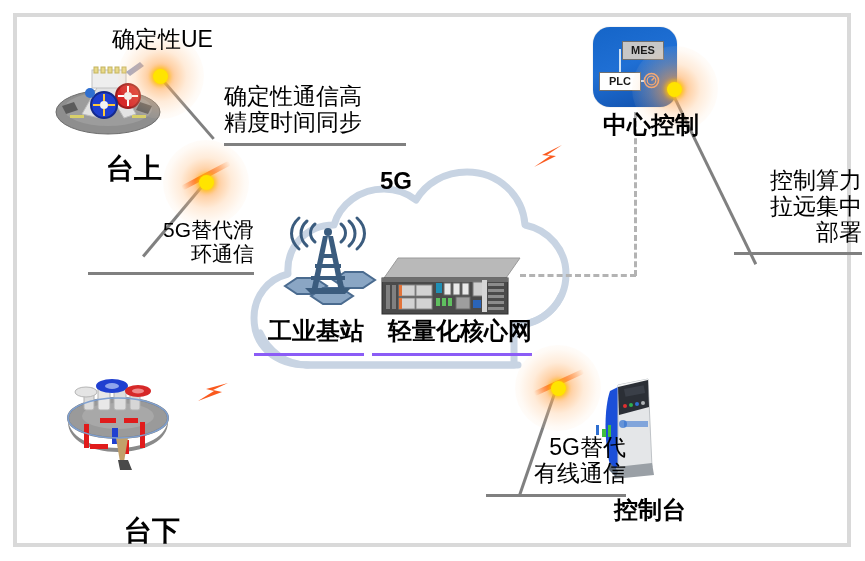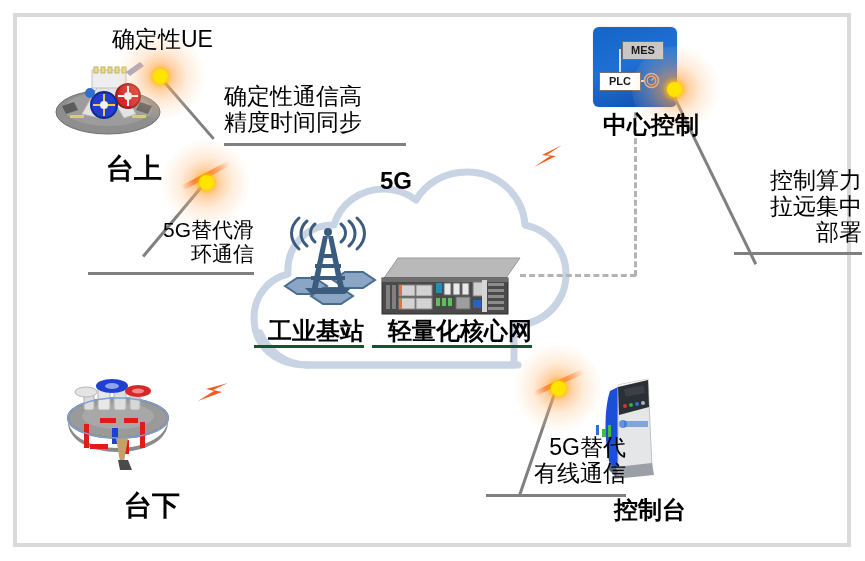--- a/index.html
+++ b/index.html
@@ -40,22 +40,22 @@
     white-space: pre-line;
     letter-spacing: 0px;
   }
   .lbl-plain { font-size: 21px; font-weight: 400; margin-left: 48px; }
   .lbl-bold  { font-size: 24px; font-weight: bold; }
   .lbl-under {
     border-bottom: 3px solid #808080;
     padding-bottom: 7px;
   }
   .lbl-under-dark {
-    border-bottom: 3px solid #14532d;
-    padding-bottom: 0px;
+    border-bottom: 3px solid #8b5cf6;
+    padding-bottom: 8px;
   }
   .ta-center { text-align: right; }
   .ta-left { text-align: left; }
   .ta-right { text-align: right; }
 
   
   .conn {
     position: absolute;
     background: #808080;
     transform-origin: 0 0;
@@ -111,21 +111,21 @@
   
   #cloud-wrap { position: absolute; left: 246px; top: 155px; }
 
   
   #ctrl-box {
     position: absolute;
     left: 593px;
     top: 27px;
     width: 84px;
     height: 80px;
-    border-radius: 6px;
+    border-radius: 17px;
     background: linear-gradient(160deg, #1565c8 0%, #1f6fd4 45%, #0f4da8 100%);
     box-shadow: 0 0 1px rgba(0,0,0,0.4);
     overflow: hidden;
   }
   #mes-chip {
     position: absolute;
     left: 29px; top: 14px;
     width: 40px; height: 17px;
     background: #c7c7c7;
     border: 1px solid #6f6f6f;
@@ -434,21 +434,21 @@
   <div class="label lbl-plain ta-left" style="left:64px; top:27px; width:180px; font-size:23px;">确定性UE</div>
 
   <div class="label lbl-plain lbl-under ta-left" style="left:176px; top:84px; width:182px; font-size:23px;">确定性通信高
 精度时间同步</div>
 
   <div class="label lbl-bold ta-center" style="left:62px; top:153px; width:100px; font-size:28px;">台上</div>
 
   <div class="label lbl-plain lbl-under ta-center" style="left:40px; top:218px; width:166px; font-size:21px;">5G替代滑
 环通信</div>
 
-  <div class="label lbl-bold ta-center" style="left:80px; top:490px; width:100px; font-size:28px;">台下</div>
+  <div class="label lbl-bold ta-center" style="left:80px; top:515px; width:100px; font-size:28px;">台下</div>
 
   <div class="label lbl-plain lbl-under ta-center" style="left:438px; top:435px; width:140px; font-size:23px;">5G替代
 有线通信</div>
 
   <div class="label lbl-bold ta-center" style="left:569px; top:112px; width:130px; font-size:24px;">中心控制</div>
 
   <div class="label lbl-plain lbl-under ta-right" style="left:686px; top:168px; width:128px; font-size:23px;">控制算力
 拉远集中
 部署</div>
 

